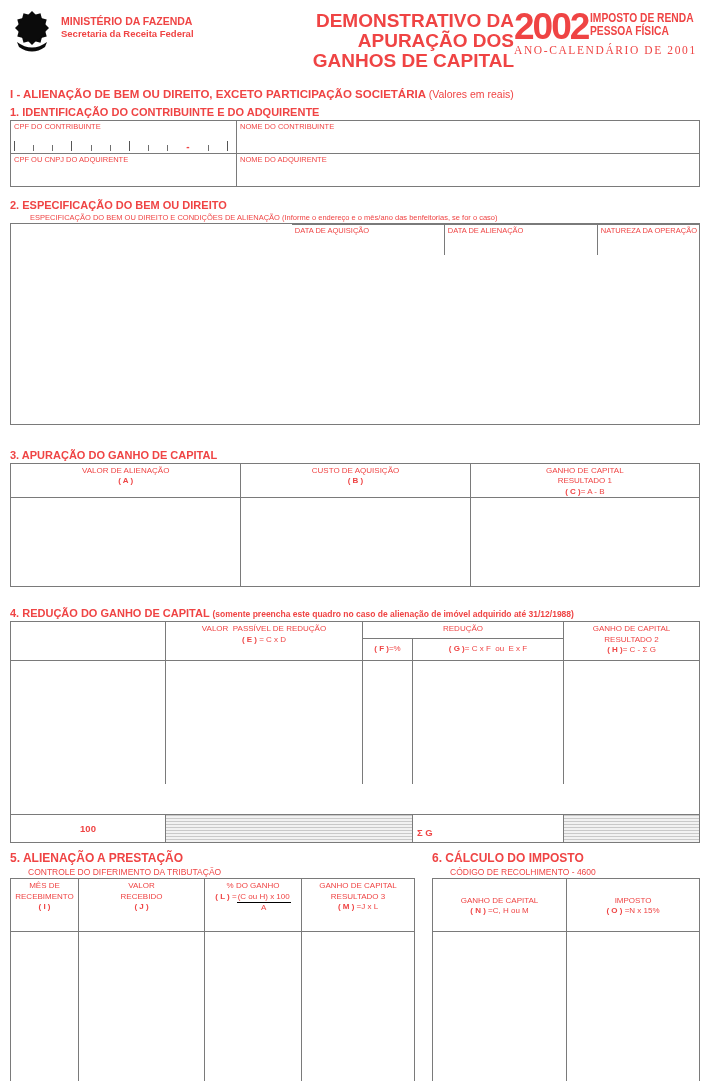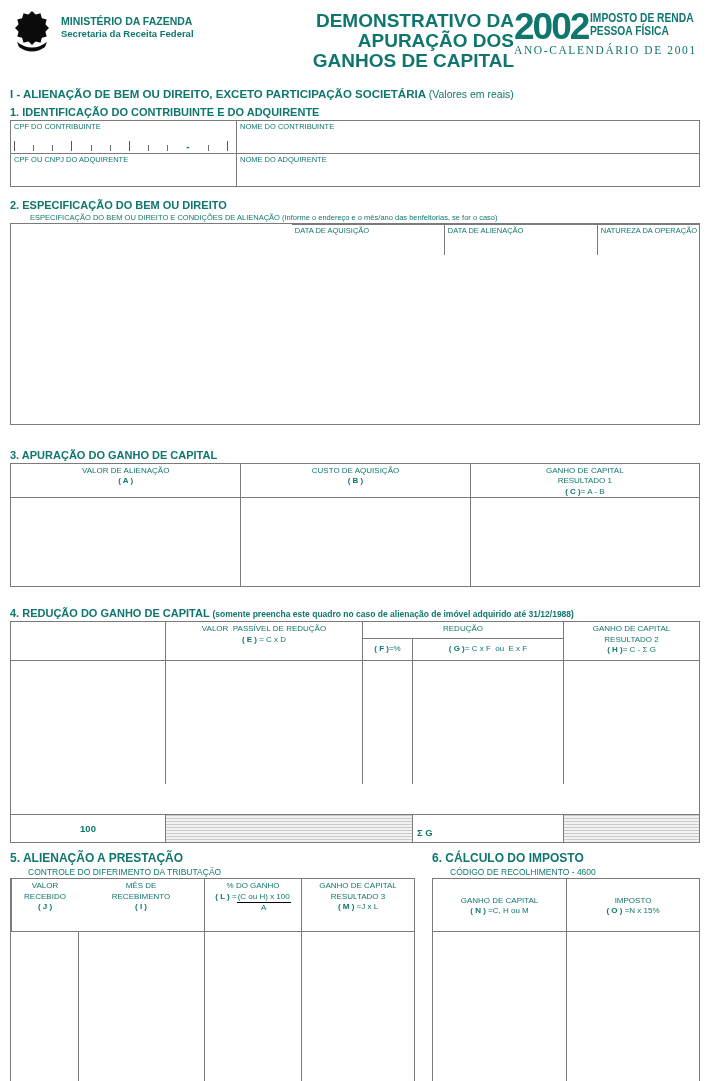--- a/index.html
+++ b/index.html
@@ -1,16 +1,16 @@
 <!DOCTYPE html>
 <html><head>
 <meta charset="utf-8">
 <style>
   html,body{margin:0;padding:0;background:#e9e9e9;}
-  .page{position:relative;width:727px;height:1081px;background:#fff;color:#0f766e;
+  .page{position:relative;width:727px;height:1081px;background:#fff;color:#ef4444;
         font-family:"Liberation Sans",sans-serif;box-sizing:border-box;
         padding:8px 27px 0 10px;overflow:hidden;}
   
   .hdr{display:flex;align-items:flex-start;height:74px;}
   .logo{width:44px;height:48px;flex:0 0 44px;}
   .ministry{margin-left:7px;padding-top:7px;width:150px;}
   .ministry .m1{font-weight:bold;font-size:10.5px;line-height:1.2;}
   .ministry .m2{font-weight:bold;font-size:9.5px;line-height:1.2;}
   .form-title{flex:1;text-align:right;font-weight:bold;font-size:19px;line-height:1.06;padding-top:3px;}
   .right-block{width:186px;flex:0 0 186px;padding-top:2px;}
@@ -231,29 +231,29 @@
       <div class="cell bl hatch"></div>
     </div>
   </div>
 
   <div class="row56">
     <div class="s5">
       <div class="sec-title" style="margin-top:0;font-size:12px;">5. ALIENAÇÃO A PRESTAÇÃO</div>
       <div class="sub">CONTROLE DO DIFERIMENTO DA TRIBUTAÇÃO</div>
       <div class="tbl">
         <div class="t5-head">
+          <div class="cell hc">
+            <span class="hl">MÊS DE</span>
+            <span class="hl">RECEBIMENTO</span>
+            <span class="key">( I )</span>
+          </div>
           <div class="cell hc bl">
             <span class="hl">VALOR</span>
             <span class="hl">RECEBIDO</span>
             <span class="key">( J )</span>
-          </div>
-          <div class="cell hc">
-            <span class="hl">MÊS DE</span>
-            <span class="hl">RECEBIMENTO</span>
-            <span class="key">( I )</span>
           </div>
           <div class="cell hc bl">
             <span class="hl">% DO GANHO</span>
             <span class="fracline">
               <span class="key">( L )</span><span> =</span><span class="frac"><span class="num">(C ou H) x 100</span><span class="den">A</span></span>
             </span>
           </div>
           <div class="cell hc bl">
             <span class="hl">GANHO DE CAPITAL</span>
             <span class="hl">RESULTADO 3</span>

